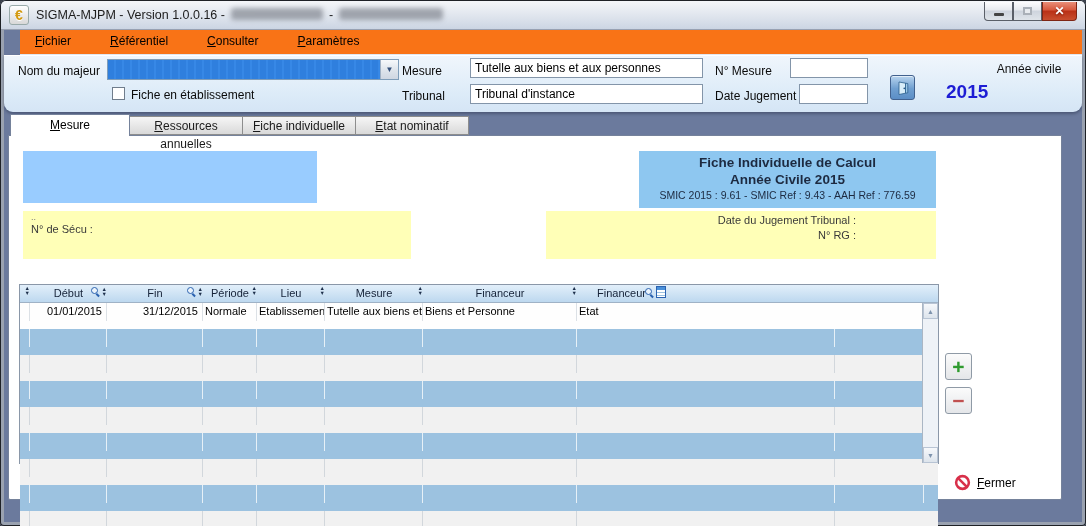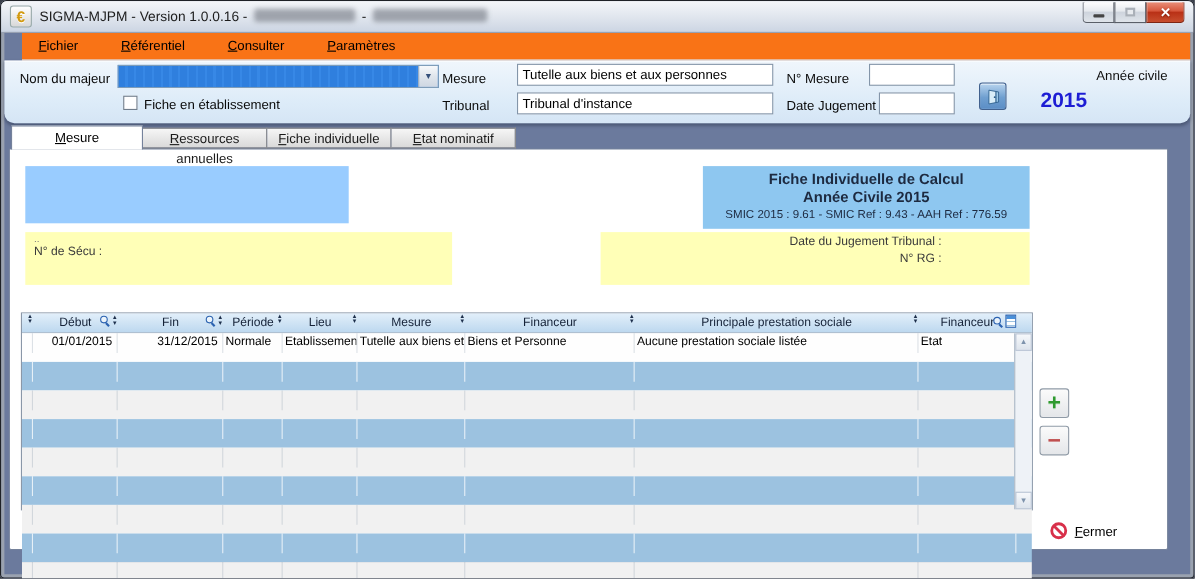--- a/index.html
+++ b/index.html
@@ -205,38 +205,34 @@
             </span></div>
         <div class="th c4"><span>Lieu</span><span class="hicons">
               <span class="sort"></span>
             </span></div>
         <div class="th c5"><span>Mesure</span><span class="hicons">
               <span class="sort"></span>
             </span></div>
         <div class="th c6"><span>Financeur</span><span class="hicons">
               <span class="sort"></span>
             </span></div>
-        <div class="th c7"><span>Principale prestation sociale</span><span class="hicons">
-              <span class="sort"></span>
-            </span></div>
         <div class="th c8"><span>Financeur</span><span class="hicons">
               <span class="mag"></span>
               <span class="grid-ic"></span>
             </span></div>
       </div>
 
       <div class="tr data">
         <div class="td c0"></div>
         <div class="td c1 r">01/01/2015</div>
         <div class="td c2 r">31/12/2015</div>
         <div class="td c3">Normale</div>
         <div class="td c4">Etablissement</div>
         <div class="td c5">Tutelle aux biens et aux personnes</div>
         <div class="td c6">Biens et Personne</div>
-        <div class="td c7">Aucune prestation sociale listée</div>
         <div class="td c8">Etat</div>
       </div>
 
       <div class="tr blue">
           <div class="td c0"></div>
           <div class="td c1"></div>
           <div class="td c2"></div>
           <div class="td c3"></div>
           <div class="td c4"></div>
           <div class="td c5"></div>

